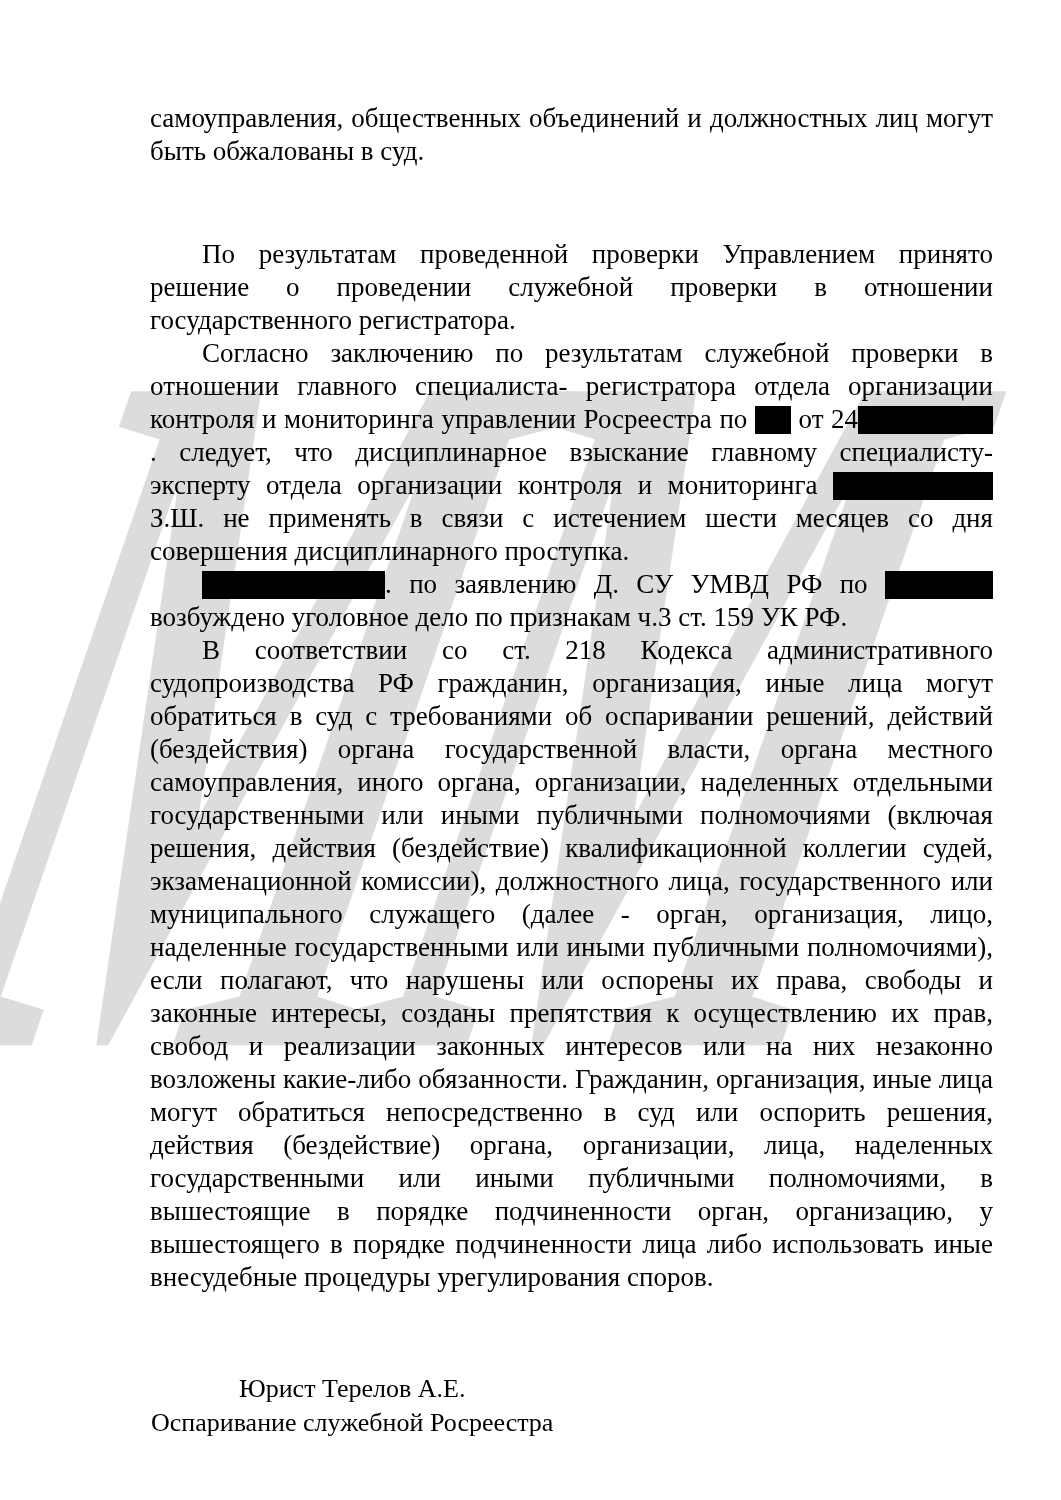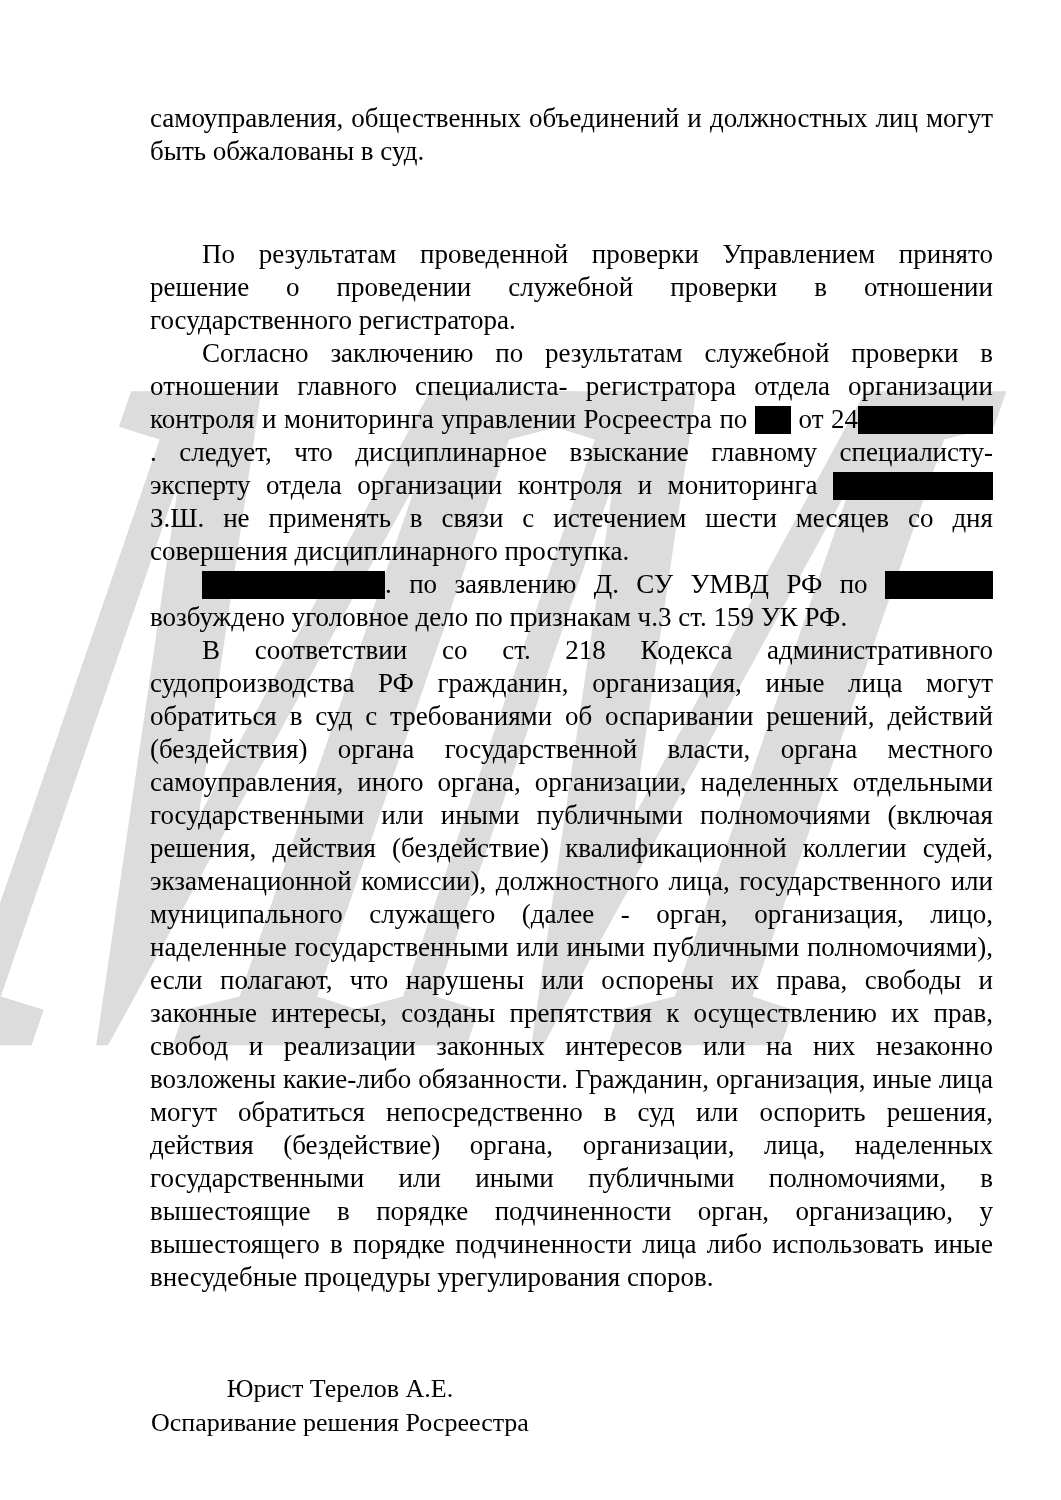--- a/index.html
+++ b/index.html
@@ -75,16 +75,16 @@
       <p class="para">самоуправления, общественных объединений и должностных лиц могут быть обжалованы в суд.</p>
       <div class="spacer"></div>
       <p class="para indent">По результатам проведенной проверки Управлением принято решение о проведении служебной проверки в отношении государственного регистратора.</p>
       <p class="para indent">Согласно заключению по результатам служебной проверки в отношении главного специалиста- регистратора отдела организации контроля и мониторинга управлении Росреестра по <span class="redaction" style="width: 36px;"></span> от 24<span class="redaction" style="width: 135px;"></span>. следует, что дисциплинарное взыскание главному специалисту-эксперту отдела организации контроля и мониторинга <span class="redaction" style="width: 160px;"></span> З.Ш. не применять в связи с истечением шести месяцев со дня совершения дисциплинарного проступка.</p>
       <p class="para indent"><span class="redaction" style="width: 183px;"></span>. по заявлению Д. СУ УМВД РФ по <span class="redaction" style="width: 108px;"></span> возбуждено уголовное дело по признакам ч.3 ст. 159 УК РФ.</p>
       <p class="para indent">В соответствии со ст. 218 Кодекса административного судопроизводства РФ гражданин, организация, иные лица могут обратиться в суд с требованиями об оспаривании решений, действий (бездействия) органа государственной власти, органа местного самоуправления, иного органа, организации, наделенных отдельными государственными или иными публичными полномочиями (включая решения, действия (бездействие) квалификационной коллегии судей, экзаменационной комиссии), должностного лица, государственного или муниципального служащего (далее - орган, организация, лицо, наделенные государственными или иными публичными полномочиями), если полагают, что нарушены или оспорены их права, свободы и законные интересы, созданы препятствия к осуществлению их прав, свобод и реализации законных интересов или на них незаконно возложены какие-либо обязанности. Гражданин, организация, иные лица могут обратиться непосредственно в суд или оспорить решения, действия (бездействие) органа, организации, лица, наделенных государственными или иными публичными полномочиями, в вышестоящие в порядке подчиненности орган, организацию, у вышестоящего в порядке подчиненности лица либо использовать иные внесудебные процедуры урегулирования споров.</p>
     </div>
 
   <div class="footer">
     <div>Юрист Терелов А.Е.</div>
-    <div>Оспаривание решения Росреестра</div>
+    <div>Оспаривание служебной Росреестра</div>
   </div>
 
 </div>
 
 </body></html>

